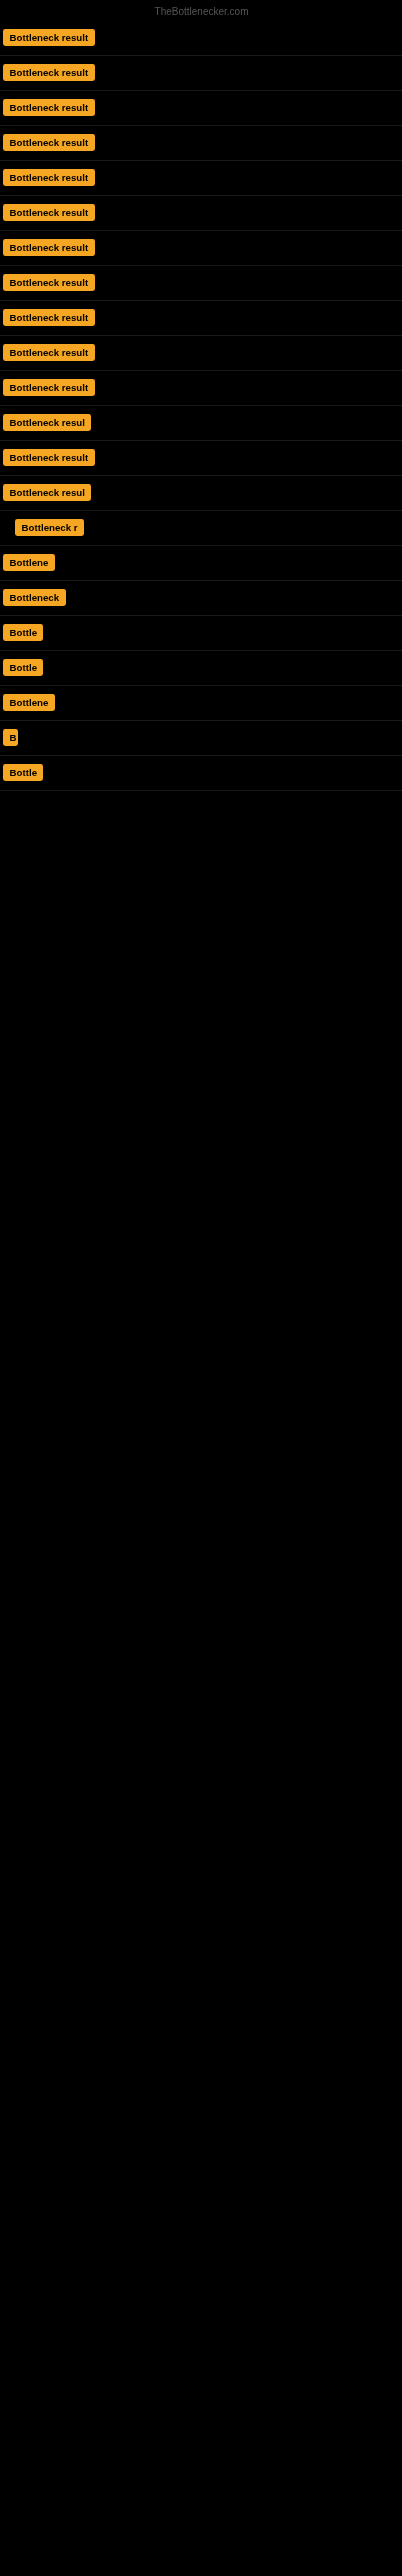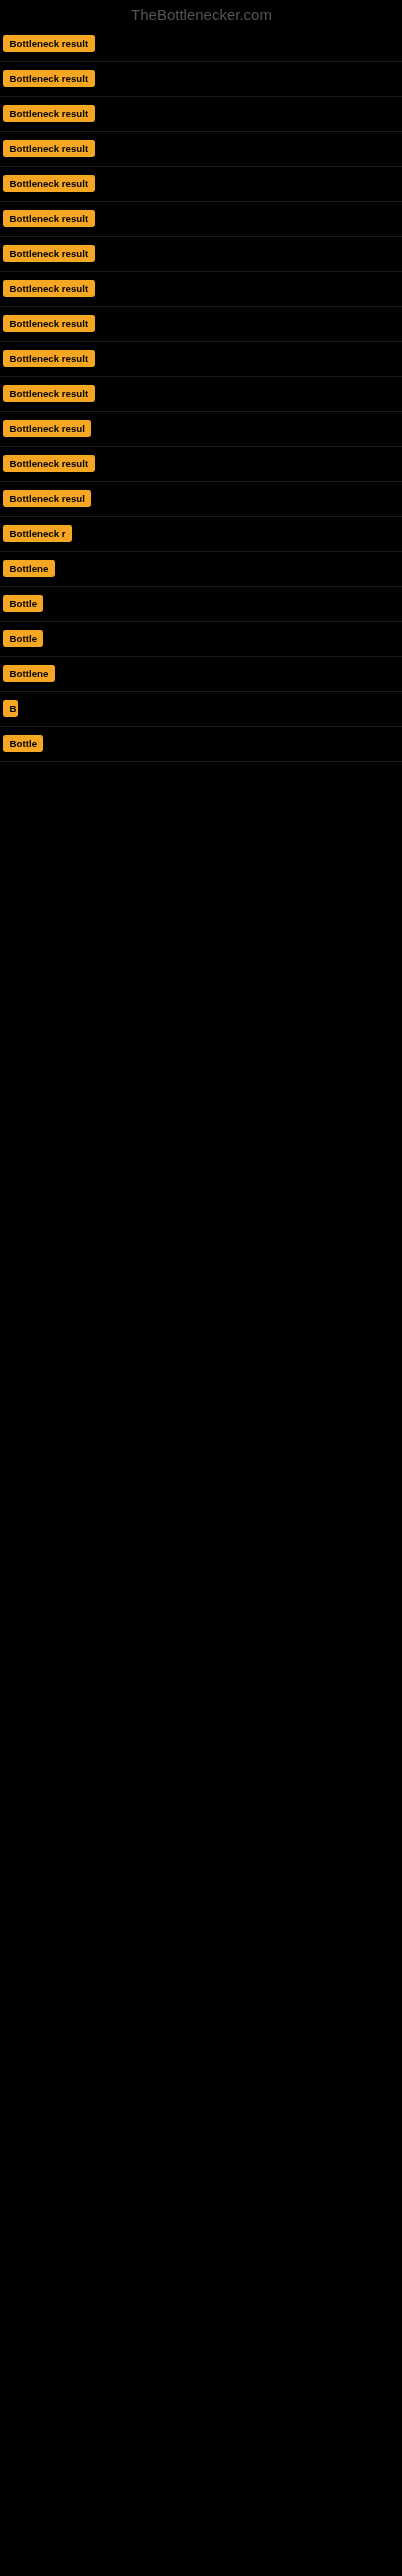--- a/index.html
+++ b/index.html
@@ -12,21 +12,21 @@
       background-color: #000000;
       width: 403px;
       min-height: 2576px;
       font-family: Arial, sans-serif;
       position: relative;
     }
 
     .site-title {
       text-align: center;
       color: #555555;
-      font-size: 15px;
+      font-size: 10px;
       padding: 6.4px 0 3.2px 0;
       width: 100%;
     }
 
     .bottleneck-badge {
       display: inline-block;
       background-color: #f5a623;
       color: #000000;
       font-size: 9.7px;
       font-weight: bold;
@@ -124,26 +124,31 @@
         <span class="bottleneck-badge" style="max-width: 97px;">Bottleneck result</span>
       </div>
     </div>
     <div class="row">
       <div class="row-content">
         <span class="bottleneck-badge" style="max-width: 89px;">Bottleneck resul</span>
       </div>
     </div>
     <div class="row">
       <div class="row-content">
-        <span class="bottleneck-badge" style="max-width: 72px;">Bottleneck r</span>
+        <span class="bottleneck-badge" style="max-width: 72px; margin-left: 12px;">Bottleneck r</span>
       </div>
     </div>
     <div class="row">
       <div class="row-content">
         <span class="bottleneck-badge" style="max-width: 56px;">Bottlene</span>
+      </div>
+    </div>
+    <div class="row">
+      <div class="row-content">
+        <span class="bottleneck-badge" style="max-width: 64px;">Bottleneck</span>
       </div>
     </div>
     <div class="row">
       <div class="row-content">
         <span class="bottleneck-badge" style="max-width: 44px;">Bottle</span>
       </div>
     </div>
     <div class="row">
       <div class="row-content">
         <span class="bottleneck-badge" style="max-width: 44px;">Bottle</span>

